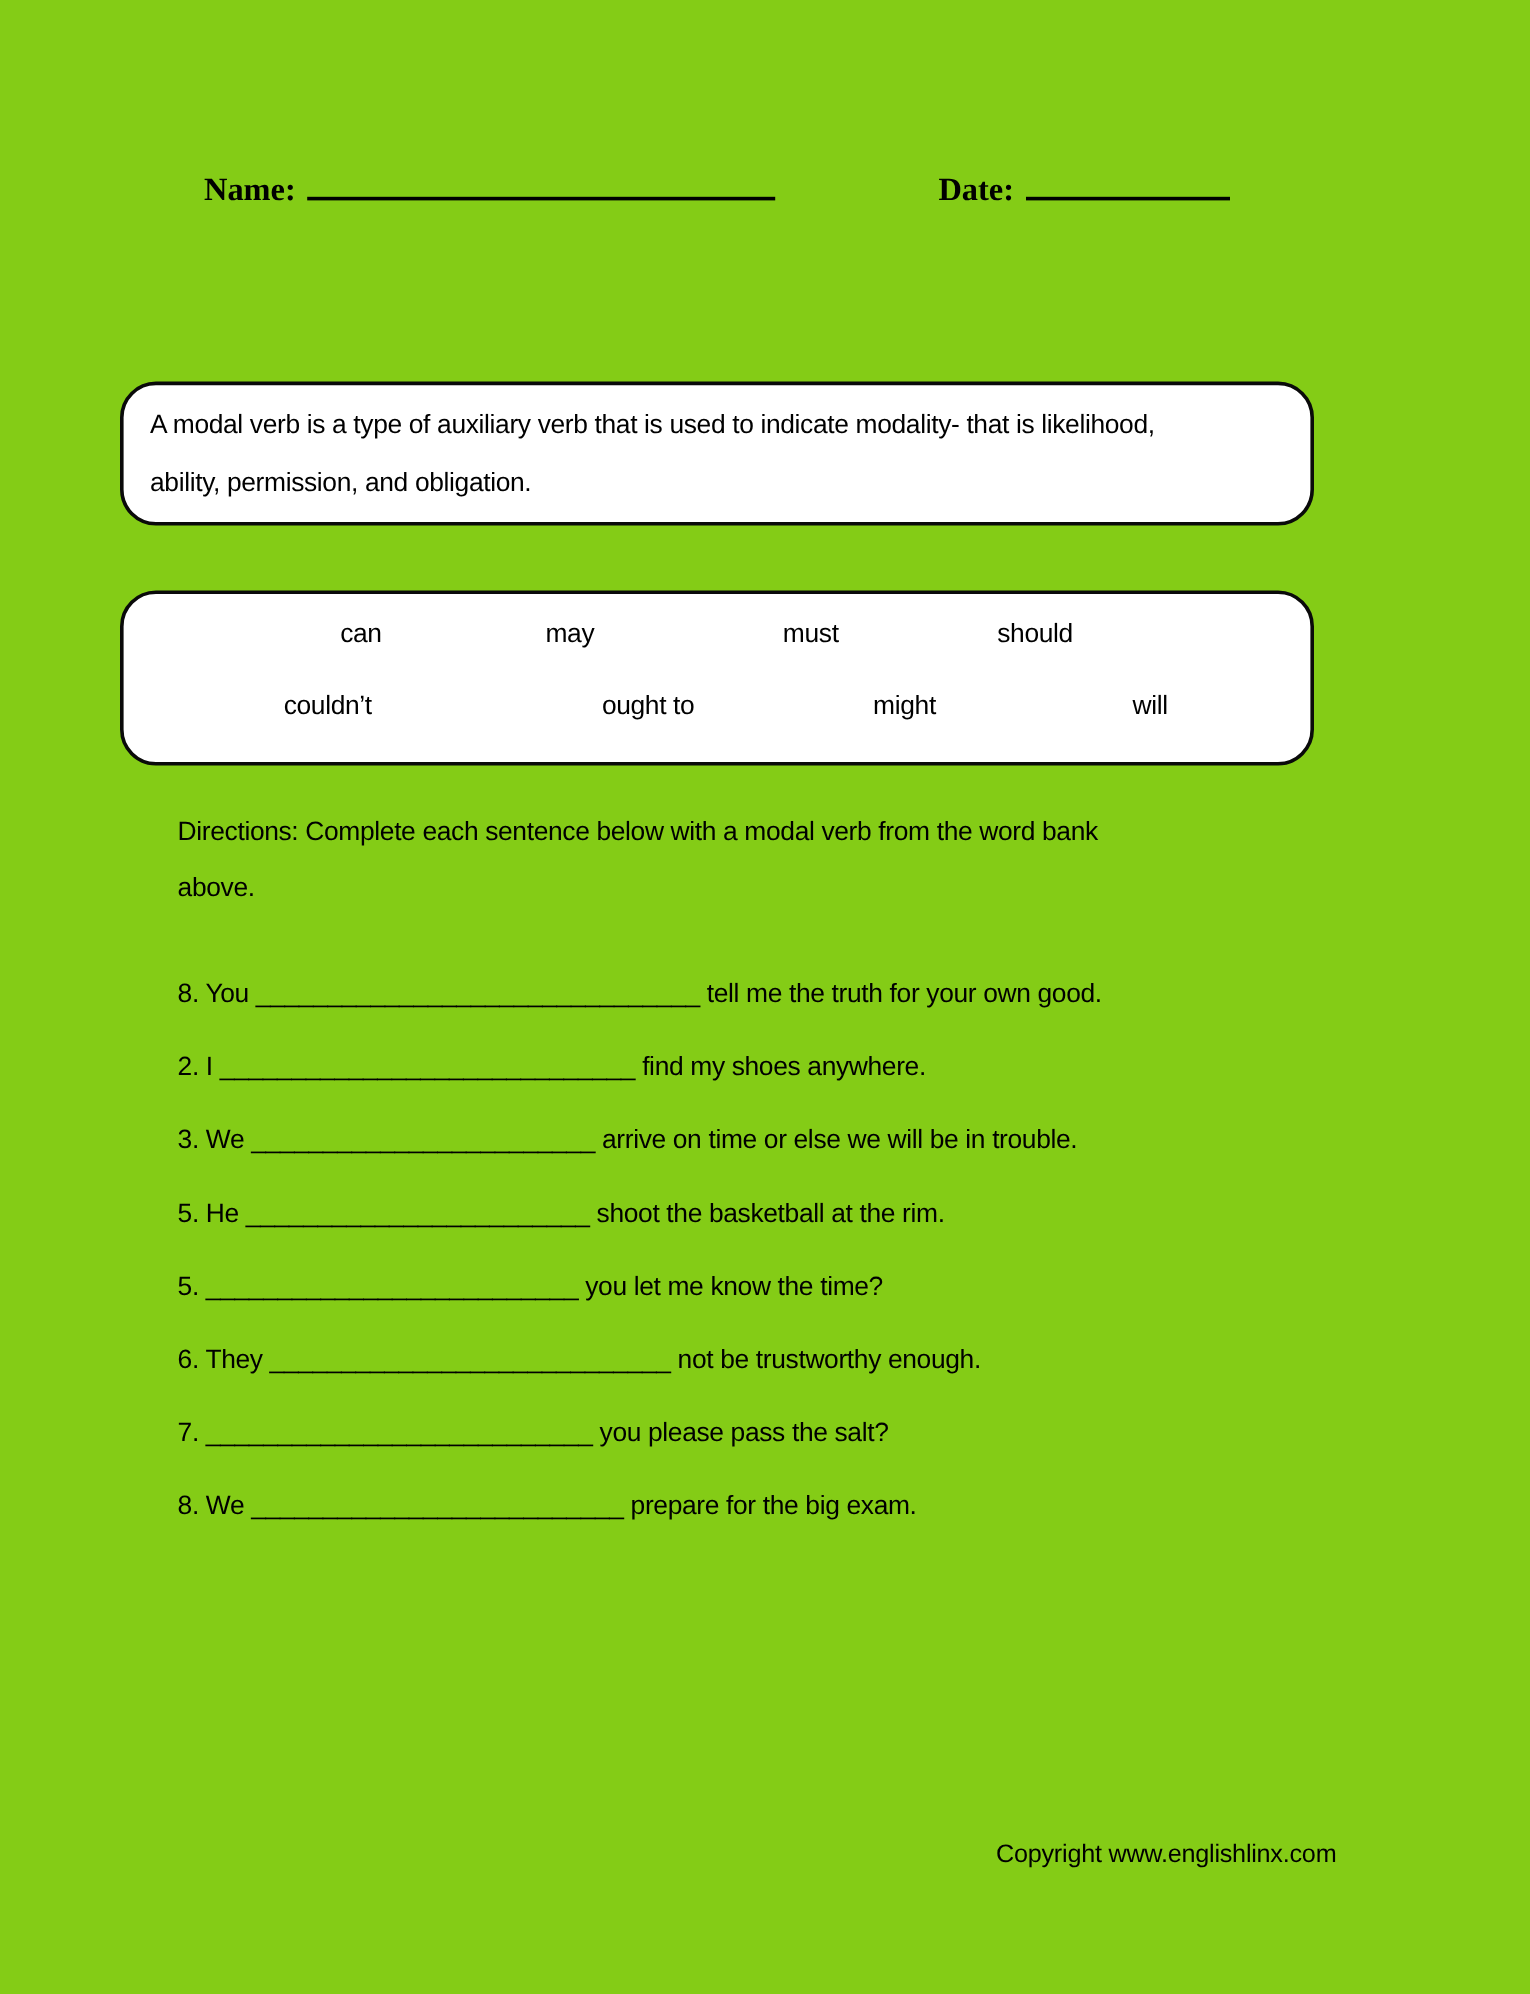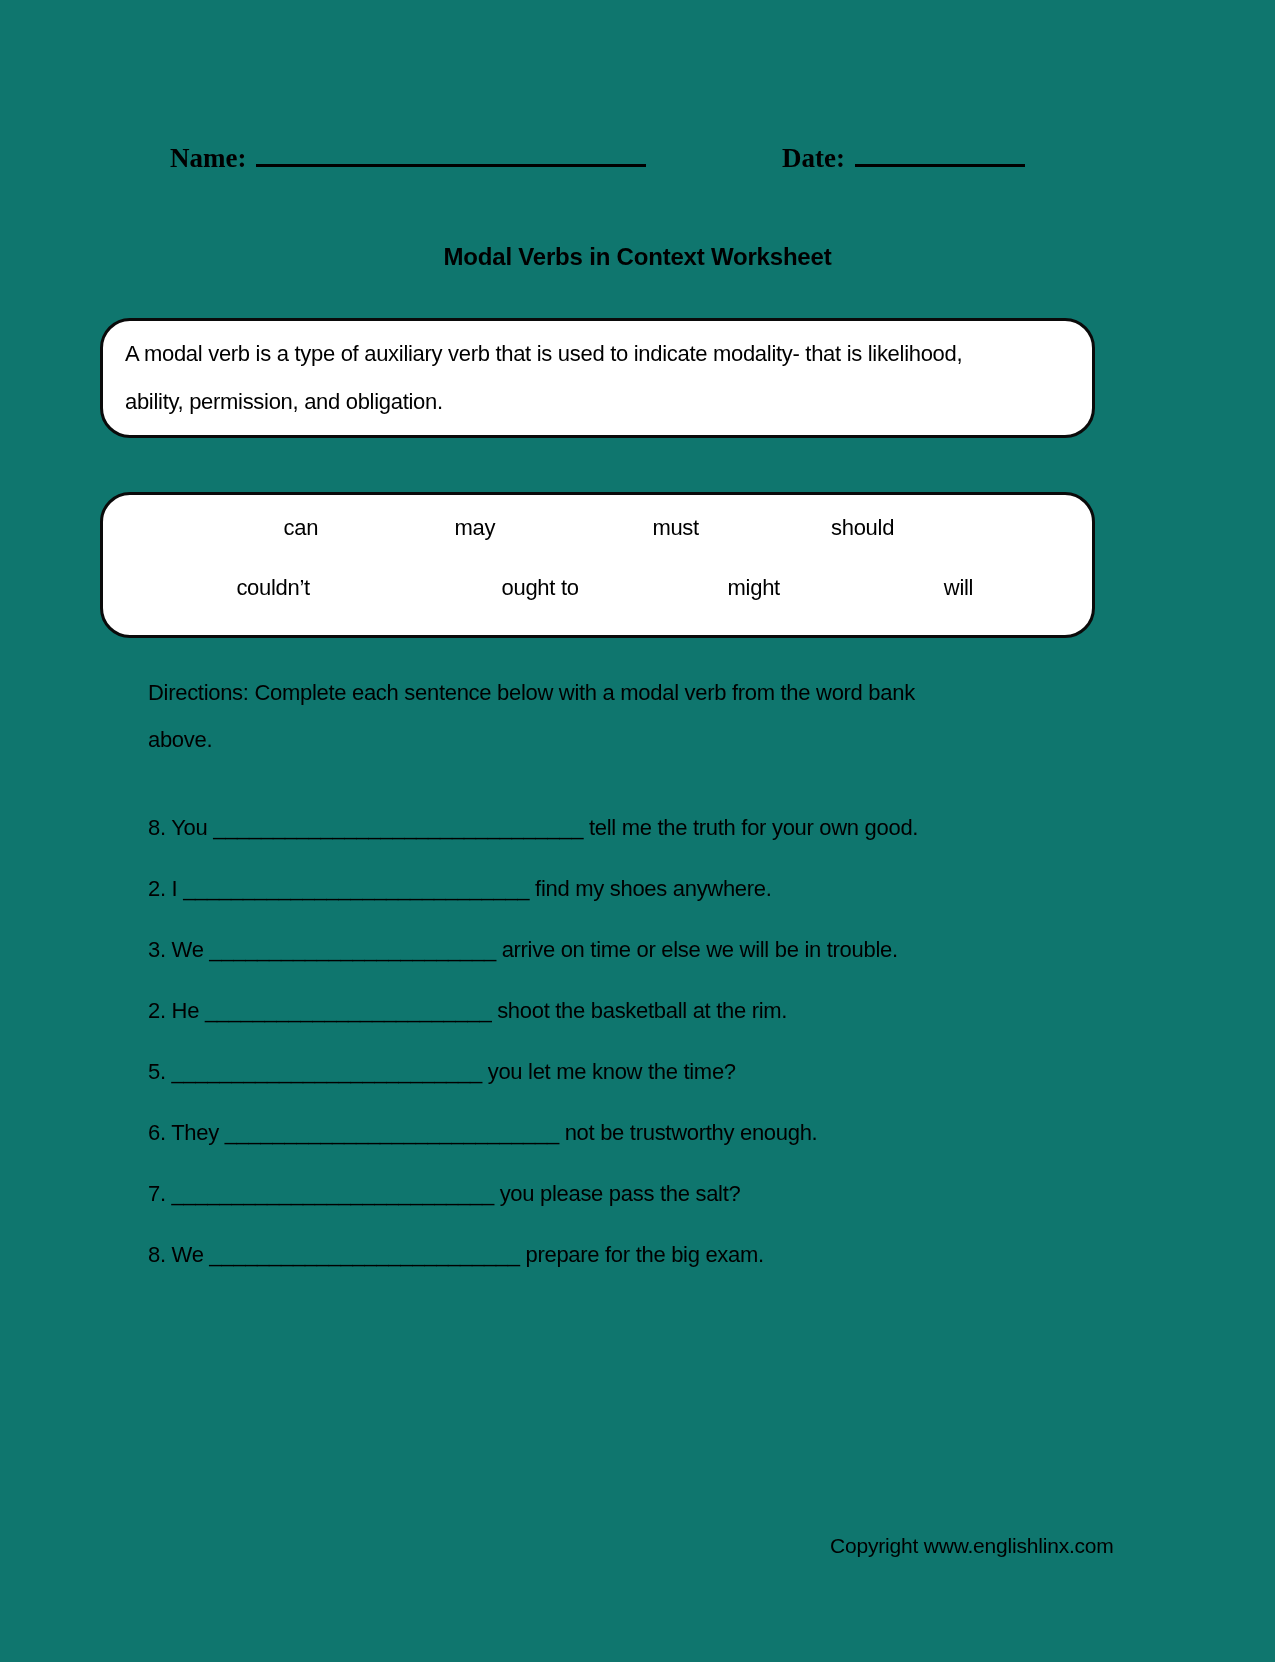--- a/index.html
+++ b/index.html
@@ -1,21 +1,21 @@
 <!DOCTYPE html>
 <html><head>
 <meta charset="utf-8">
 <style>
   html, body { margin: 0; padding: 0; }
   body { background: #ffffff; }
   .page {
     position: relative;
     width: 1275px;
     height: 1662px;
-    background: #0f766e;
+    background: #84cc16;
     color: #000000;
     font-family: "Liberation Sans", sans-serif;
     overflow: hidden;
   }
 
   
   .hdr-field {
     position: absolute;
     top: 140px;
     font-family: "Liberation Serif", serif;
@@ -131,21 +131,20 @@
 
 <div class="page">
 
   <div class="hdr-field hdr-name">
     <span>Name:</span><span class="fill-line name-line"></span>
   </div>
   <div class="hdr-field hdr-date">
     <span>Date:</span><span class="fill-line date-line"></span>
   </div>
 
-  <h1 class="title">Modal Verbs in Context Worksheet</h1>
 
   <div class="rbox definition-box">
     <p>A modal verb is a type of auxiliary verb that is used to indicate modality- that is likelihood, ability, permission, and obligation.</p>
   </div>
 
   <div class="rbox wordbank-box">
     <div class="wb-row wb-row-1">
       <span class="wb-word">can</span>
       <span class="wb-word">may</span>
       <span class="wb-word">must</span>
@@ -158,21 +157,21 @@
       <span class="wb-word">will</span>
     </div>
   </div>
 
   <p class="directions">Directions: Complete each sentence below with a modal verb from the word bank above.</p>
 
   <div class="sentences">
     <div class="sentence">8. You _______________________________ tell me the truth for your own good.</div>
     <div class="sentence">2. I _____________________________ find my shoes anywhere.</div>
     <div class="sentence">3. We ________________________ arrive on time or else we will be in trouble.</div>
-    <div class="sentence">2. He ________________________ shoot the basketball at the rim.</div>
+    <div class="sentence">5. He ________________________ shoot the basketball at the rim.</div>
     <div class="sentence">5. __________________________ you let me know the time?</div>
     <div class="sentence">6. They ____________________________ not be trustworthy enough.</div>
     <div class="sentence">7. ___________________________ you please pass the salt?</div>
     <div class="sentence">8. We __________________________ prepare for the big exam.</div>
   </div>
 
   <div class="copyright">Copyright www.englishlinx.com</div>
 
 </div>
 

